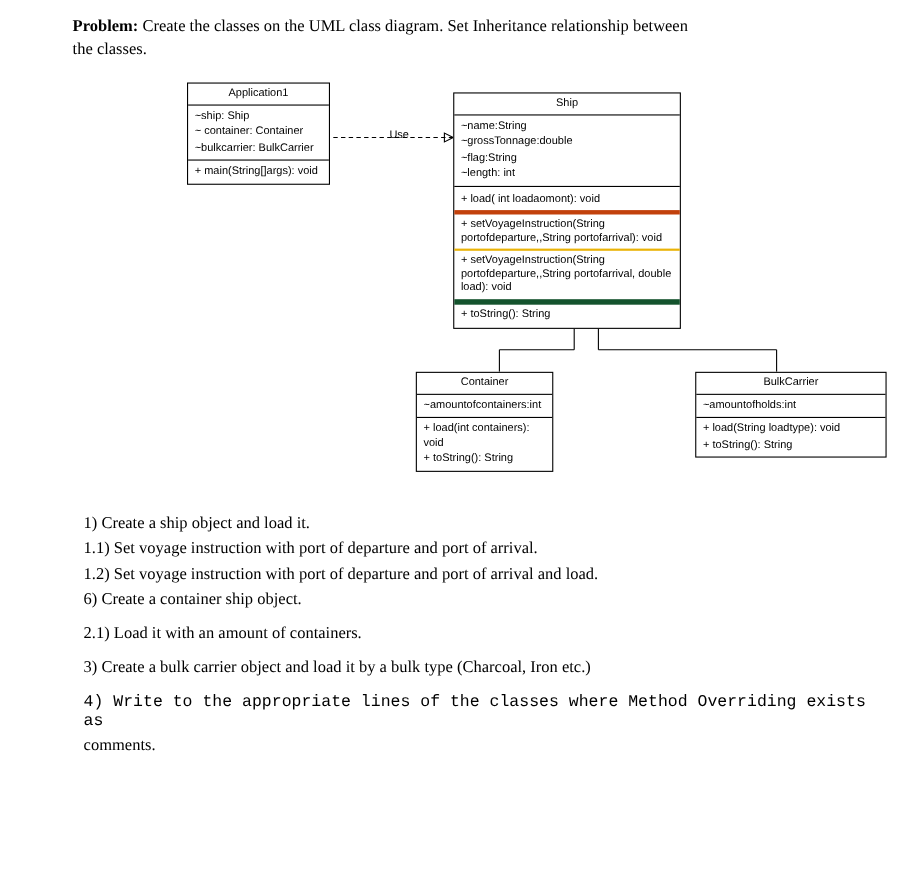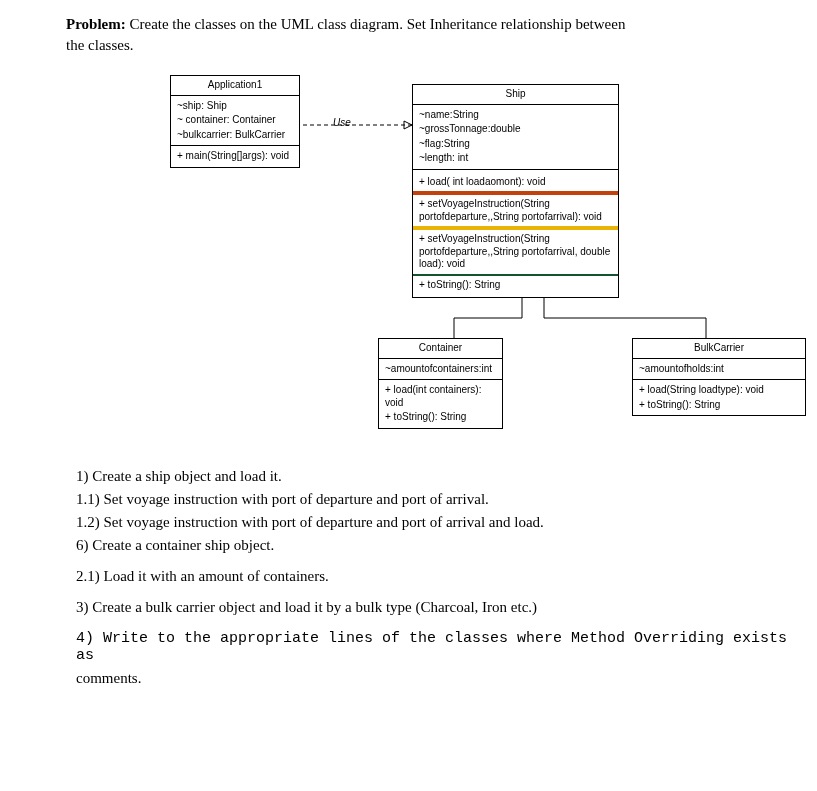--- a/index.html
+++ b/index.html
@@ -89,34 +89,34 @@
     <div class="uml-sect">
       <div>~ship: Ship</div>
       <div>~ container: Container</div>
       <div>~bulkcarrier: BulkCarrier</div>
     </div>
     <div class="uml-sect">
       <div>+ main(String[]args): void</div>
     </div>
   </div>
 
-  <span class="use-label" style="left:267px; top:59px;font-style:italic;">Use</span>
+  <span class="use-label" style="left:288px; top:59px;">Use</span>
 
   <div class="uml-class" style="left:346px; top:10px; width:207px;margin-top:16px;">
     <div class="uml-title">Ship</div>
     <div class="uml-sect">
       <div>~name:String</div>
       <div>~grossTonnage:double</div>
       <div>~flag:String</div>
       <div>~length: int</div>
     </div>
     <div class="uml-sect">
       <div style="border-bottom:4px solid #c2410c; margin:0 -6px; padding:3px 6px;">+ load( int loadaomont): void</div>
-      <div style="border-bottom:4px solid #eab308; margin:0 -6px; padding:3px 6px;">+ setVoyageInstruction(String portofdeparture,,String portofarrival): void</div>
-      <div style="border-bottom:2px solid #14532d; margin:0 -6px; padding:3px 6px;">+ setVoyageInstruction(String portofdeparture,,String portofarrival, double load): void</div>
+      <div style="border-bottom:2px solid #eab308; margin:0 -6px; padding:3px 6px;">+ setVoyageInstruction(String portofdeparture,,String portofarrival): void</div>
+      <div style="border-bottom:5px solid #14532d; margin:0 -6px; padding:3px 6px;">+ setVoyageInstruction(String portofdeparture,,String portofarrival, double load): void</div>
       <div style="padding:3px 0;">+ toString(): String</div>
     </div>
   </div>
 
   <div class="uml-class" style="left:312px; top:280px; width:125px;">
     <div class="uml-title">Container</div>
     <div class="uml-sect">
       <div>~amountofcontainers:int</div>
     </div>
     <div class="uml-sect">

